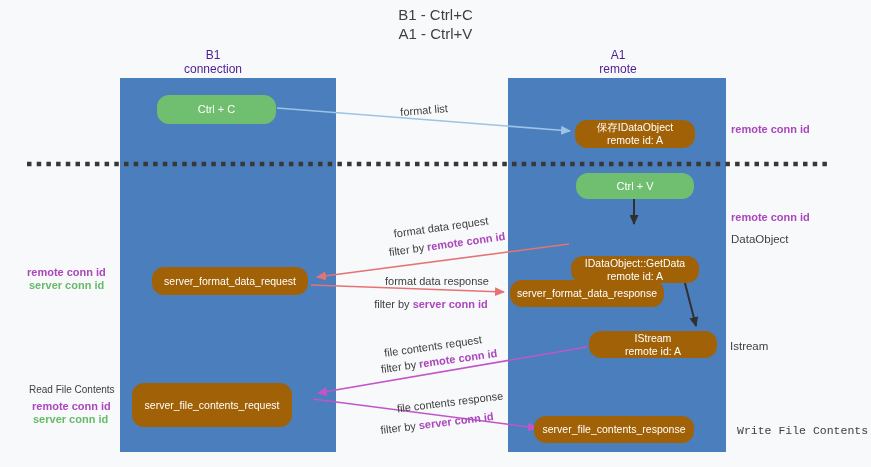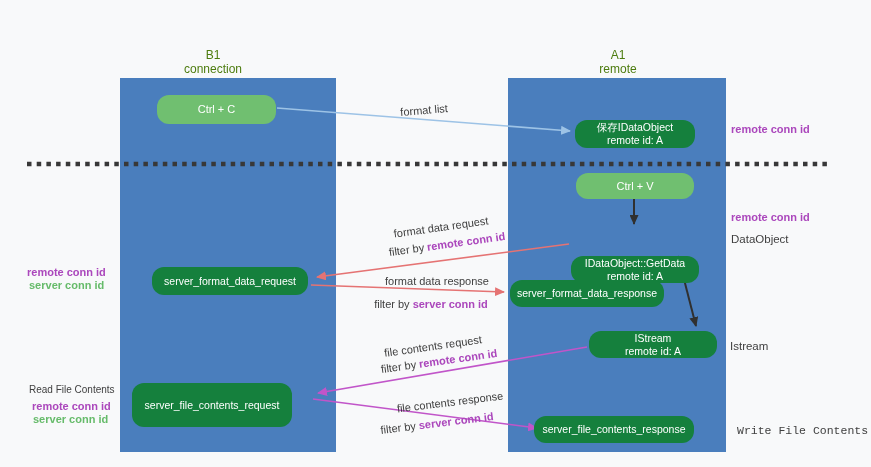--- a/index.html
+++ b/index.html
@@ -1,24 +1,24 @@
 <!DOCTYPE html>
 <html><head>
 <meta charset="utf-8">
 <style>
   html,body{margin:0;padding:0;background:#f8f9fa;font-family:"Liberation Sans",sans-serif;}
   .stage{position:relative;width:871px;height:467px;background:#f8f9fa;overflow:hidden;}
   .lane{position:absolute;top:78px;height:374px;background:#4a7ebd;}
   .lane.b1{left:120px;width:216px;}
   .lane.a1{left:508px;width:218px;}
   .title{position:absolute;top:5px;left:0;right:0;text-align:center;color:#3f3f3f;font-size:15px;line-height:19px;}
-  .lane-head{position:absolute;top:48px;text-align:center;color:#4d7c0f;font-size:12px;line-height:14px;transform:translateX(-50%);}
+  .lane-head{position:absolute;top:48px;text-align:center;color:#4c1d95;font-size:12px;line-height:14px;transform:translateX(-50%);}
   .box{position:absolute;box-sizing:border-box;display:flex;flex-direction:column;align-items:center;justify-content:center;color:#fff;font-size:11px;line-height:13px;text-align:center;white-space:nowrap;border-radius:12px;}
   .box.green{background:#70bf70;}
-  .box.orange{background:#15803d;font-size:10.5px;}
+  .box.orange{background:#a16207;font-size:10.5px;}
   .lbl{position:absolute;font-size:11px;color:#404040;white-space:nowrap;}
   .lbl.center{transform:translateX(-50%);}
   .lbl.rot8{transform:translateX(-50%) rotate(-8deg);}
   .lbl.rot7{transform:translateX(-50%) rotate(-7deg);}
   .lbl.rot5{transform:translateX(-50%) rotate(-5deg);}
   .purple{color:#ab47bc;font-weight:bold;}
   .greentx{color:#66bb6a;font-weight:bold;}
   .dark{color:#404040;font-weight:normal;}
   .filter-val{margin-left:3px;}
   svg.arrows{position:absolute;left:0;top:0;width:871px;height:467px;pointer-events:none;}
@@ -57,20 +57,24 @@
 
     <line x1="569" y1="244" x2="317" y2="277" stroke="#e57373" stroke-width="1.6" marker-end="url(#ah-red)"></line>
 
     <line x1="311" y1="285" x2="504" y2="292" stroke="#e57373" stroke-width="1.6" marker-end="url(#ah-red)"></line>
 
     <line x1="587" y1="347" x2="318" y2="393" stroke="#c155c9" stroke-width="1.6" marker-end="url(#ah-mag)"></line>
 
     <line x1="313" y1="399" x2="537" y2="428" stroke="#c155c9" stroke-width="1.6" marker-end="url(#ah-mag)"></line>
   </svg>
 
+  <div class="title">
+    <div>B1 - Ctrl+C</div>
+    <div>A1 - Ctrl+V</div>
+  </div>
 
   <div class="lane-head" style="left:213px;">
     <div>B1</div>
     <div>connection</div>
   </div>
   <div class="lane-head" style="left:618px;">
     <div>A1</div>
     <div>remote</div>
   </div>
 

